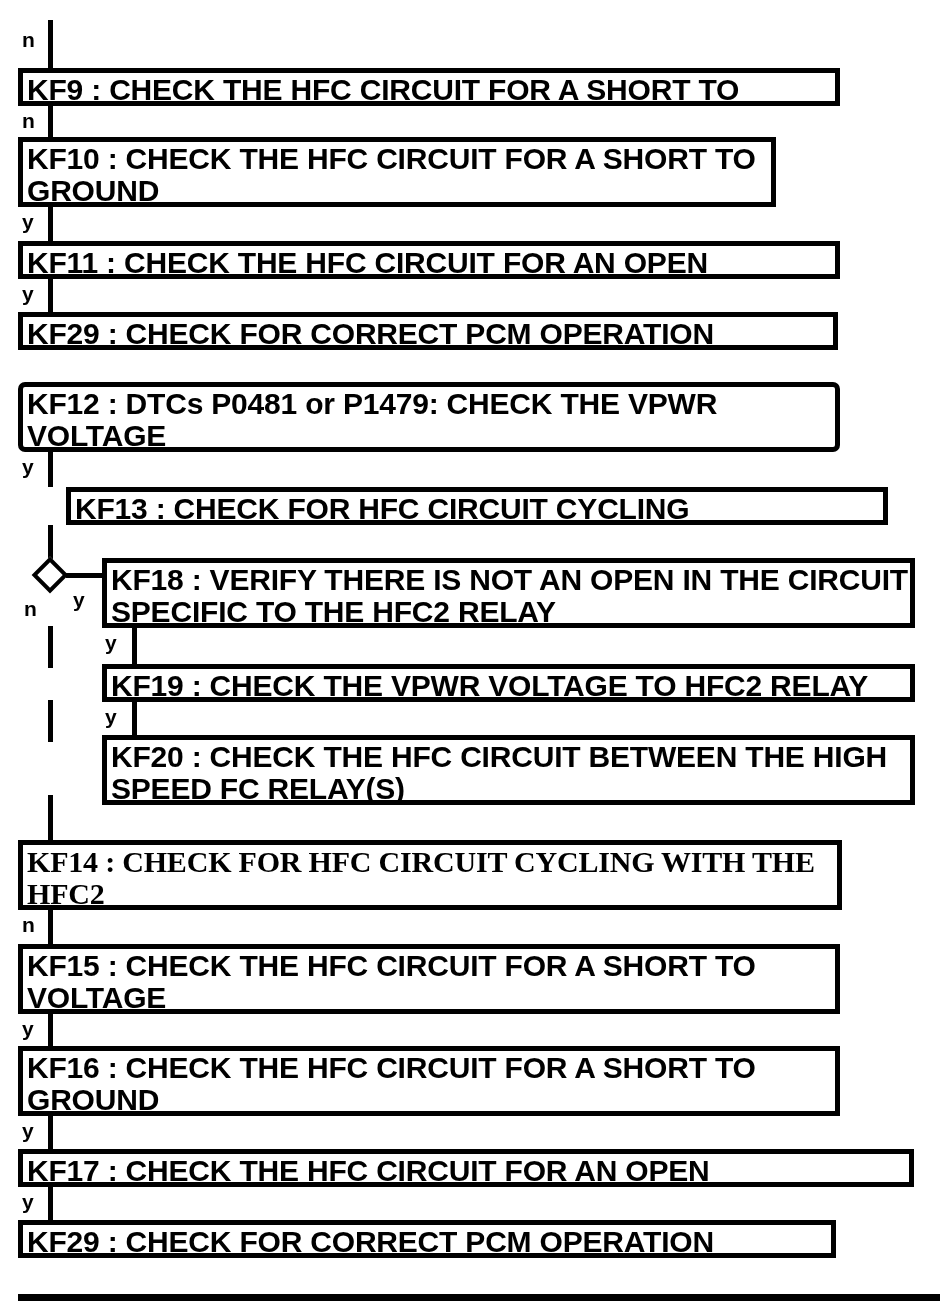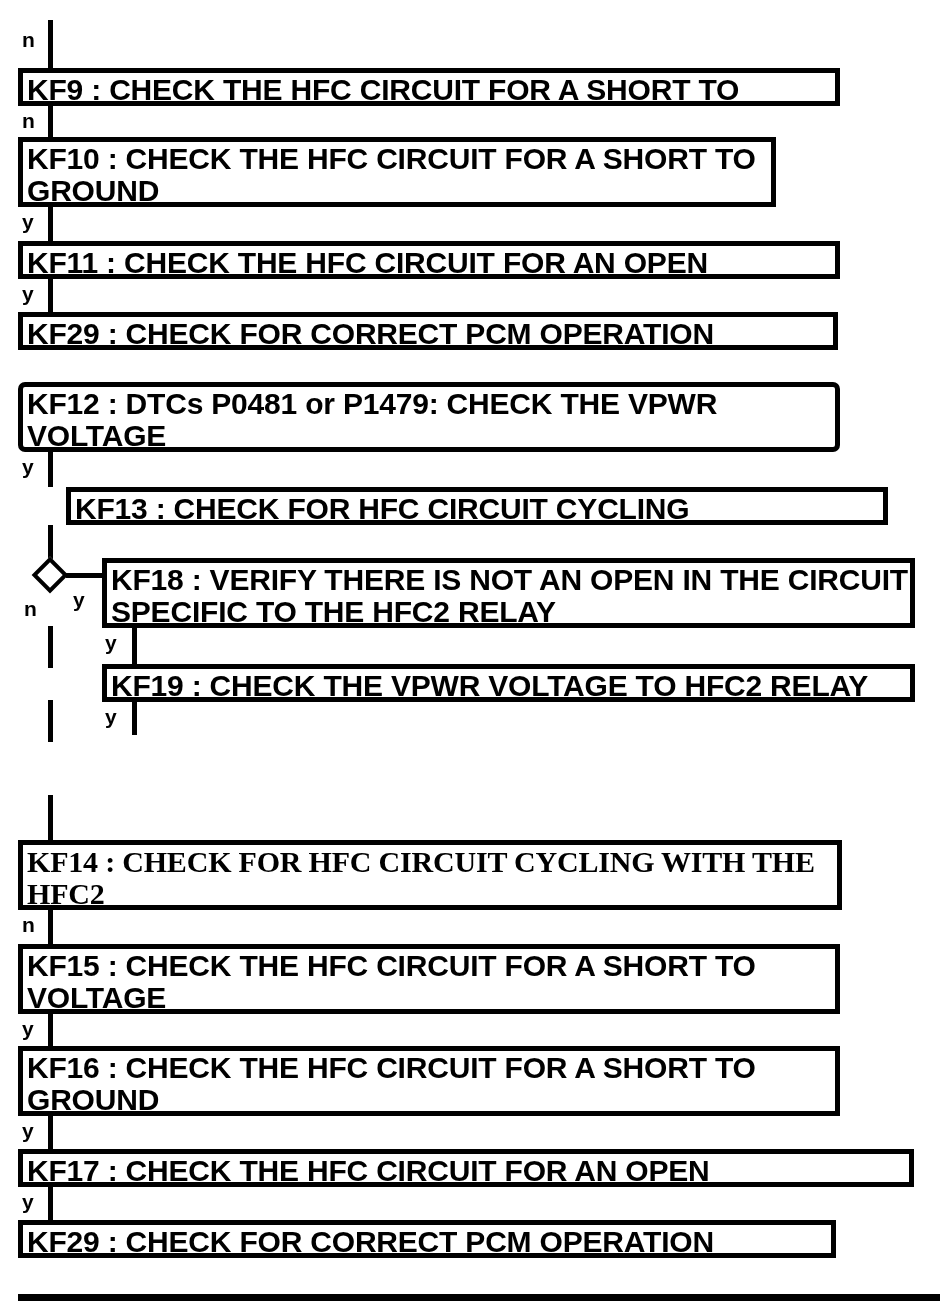--- a/index.html
+++ b/index.html
@@ -122,20 +122,22 @@
 SPECIFIC TO THE HFC2 RELAY</div>
 
   <div class="vline" style="left:132px; top:628px; height:36px;"></div>
   <div class="branch-label" style="left:105px; top:632px;">y</div>
 
   <div class="node h1" style="left:102px; top:664px; width:813px;">KF19 : CHECK THE VPWR VOLTAGE TO HFC2 RELAY</div>
 
   <div class="vline" style="left:132px; top:702px; height:33px;"></div>
   <div class="branch-label" style="left:105px; top:706px;">y</div>
 
+  <div class="node h2" style="left:102px; top:735px; width:813px;">KF20 : CHECK THE HFC CIRCUIT BETWEEN THE HIGH
+SPEED FC RELAY(S)</div>
 
   <div class="vline" style="left:48px; top:626px; height:42px;"></div>
   <div class="vline" style="left:48px; top:700px; height:42px;"></div>
   <div class="vline" style="left:48px; top:795px; height:45px;"></div>
 
   <div class="node h2" style="left:18px; top:840px; width:824px;font-family:Liberation Serif, serif;">KF14 : CHECK FOR HFC CIRCUIT CYCLING WITH THE HFC2
 RELAY DISCONNECTED</div>
 
   <div class="vline" style="left:48px; top:910px; height:34px;"></div>
   <div class="branch-label" style="left:22px; top:914px;">n</div>

